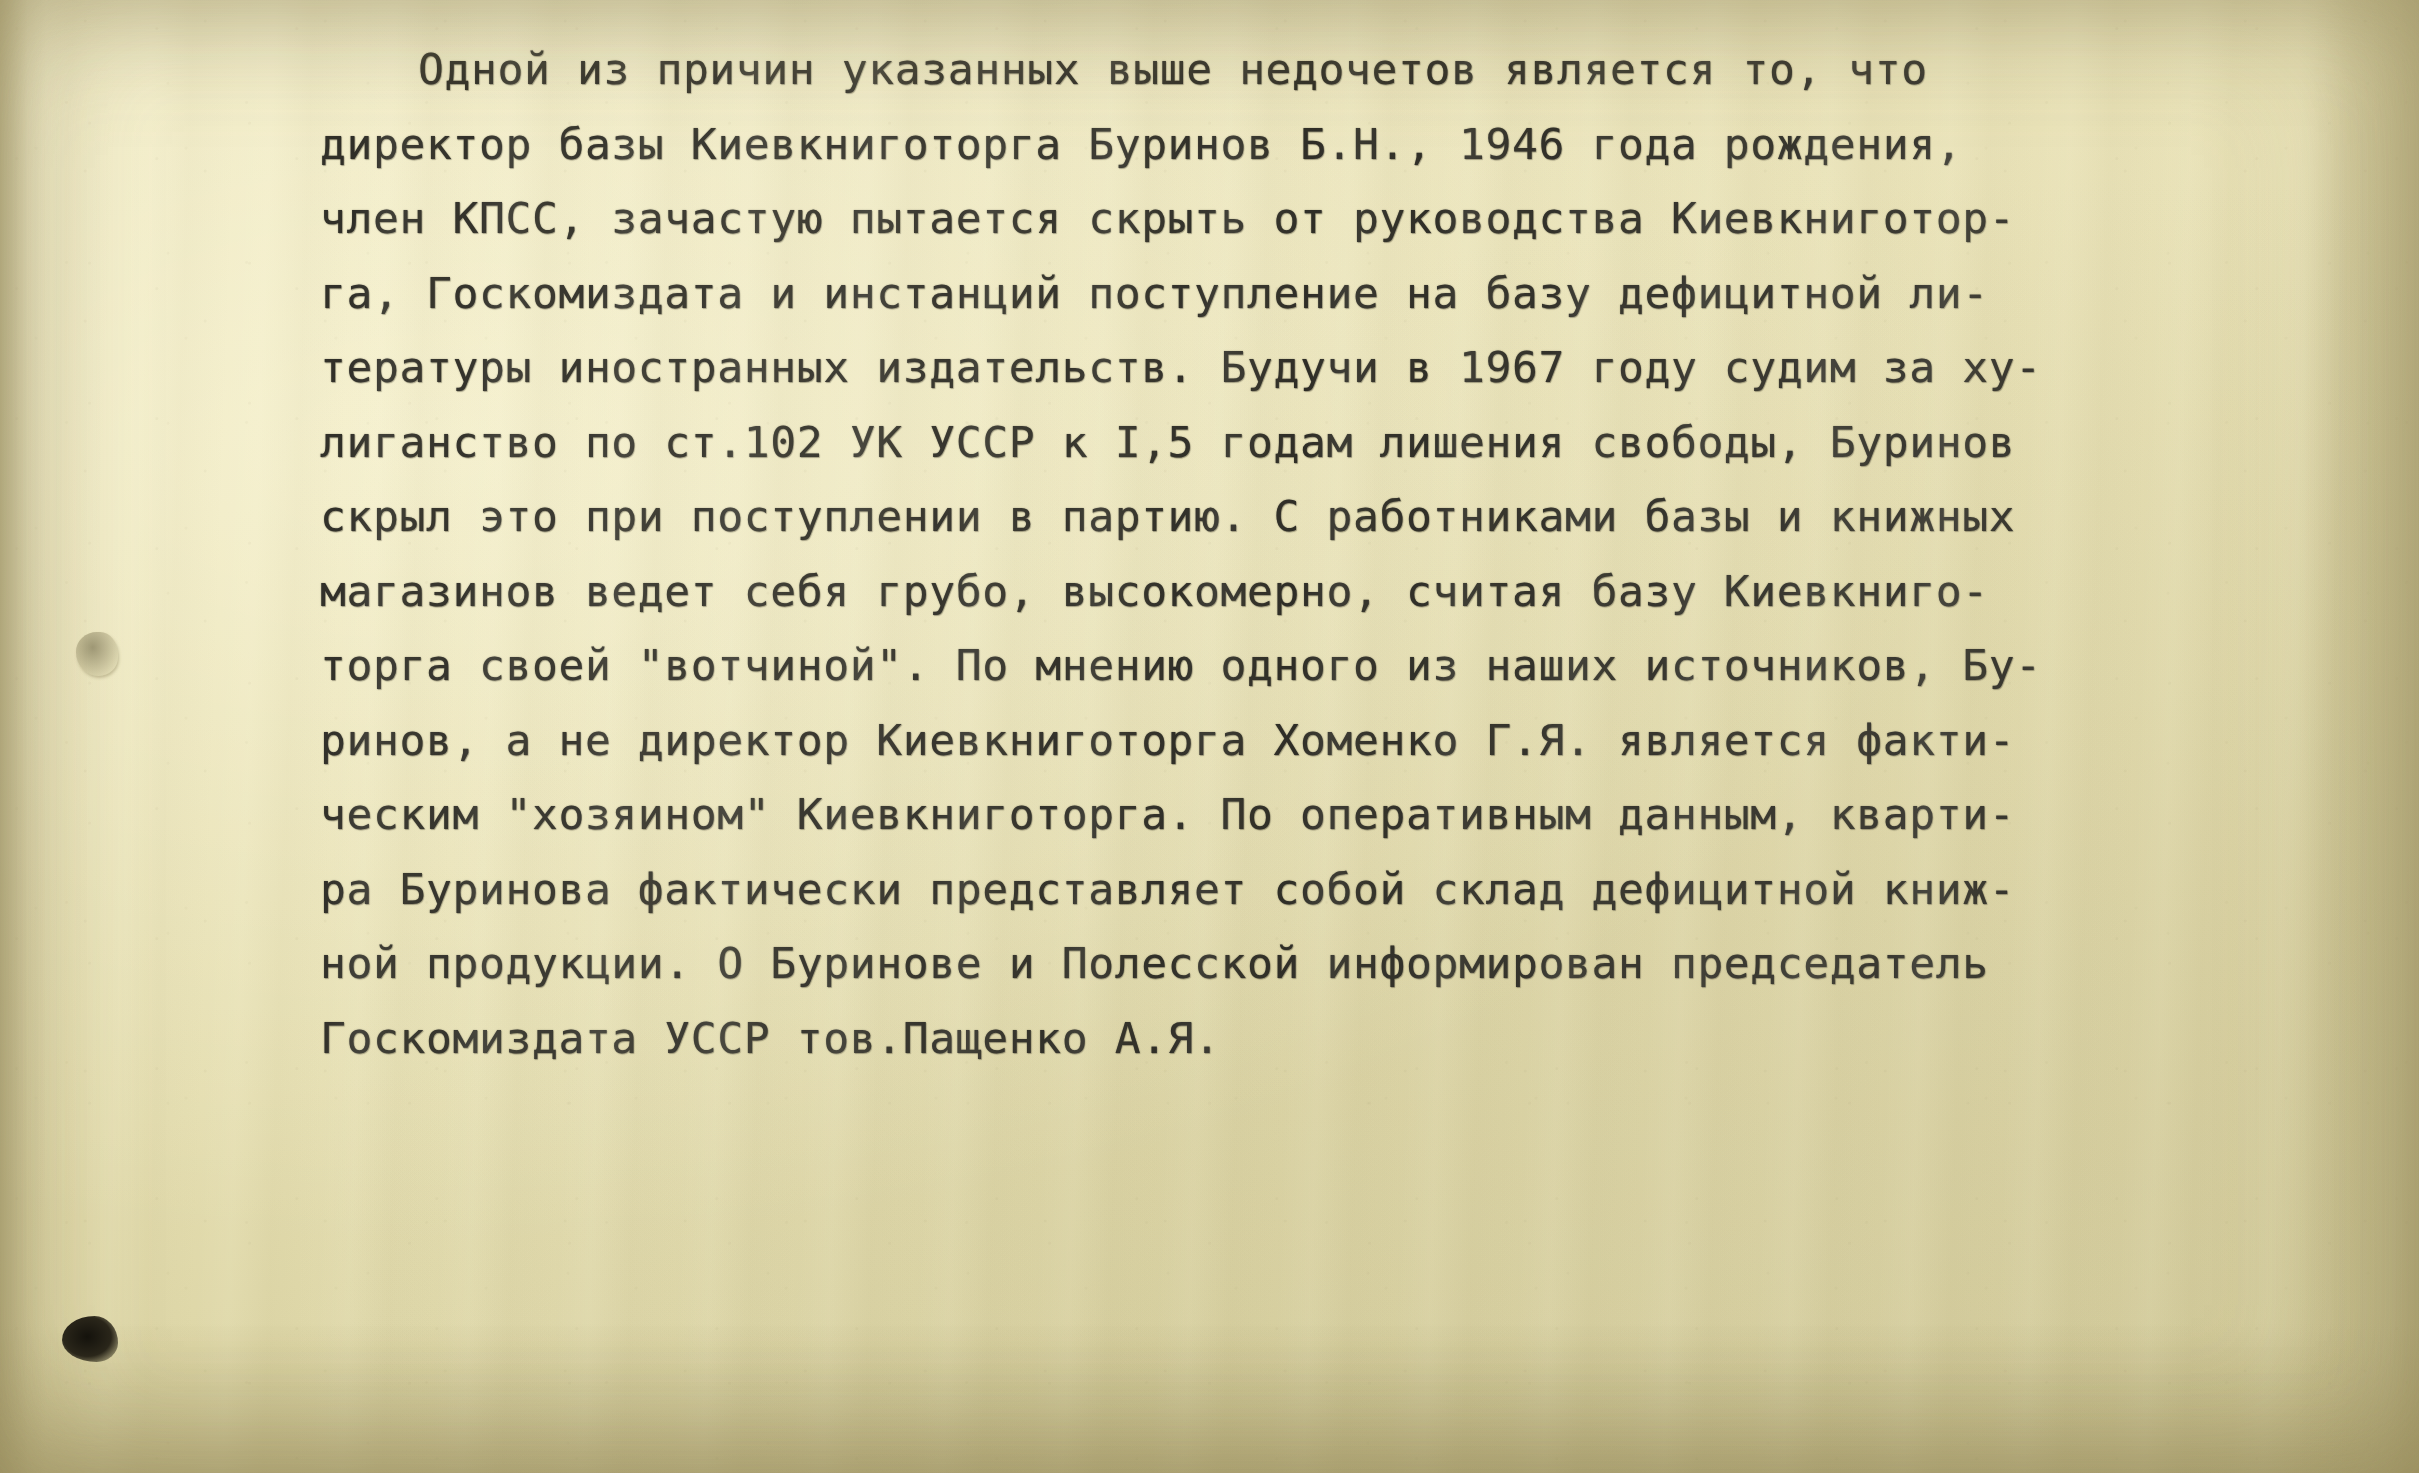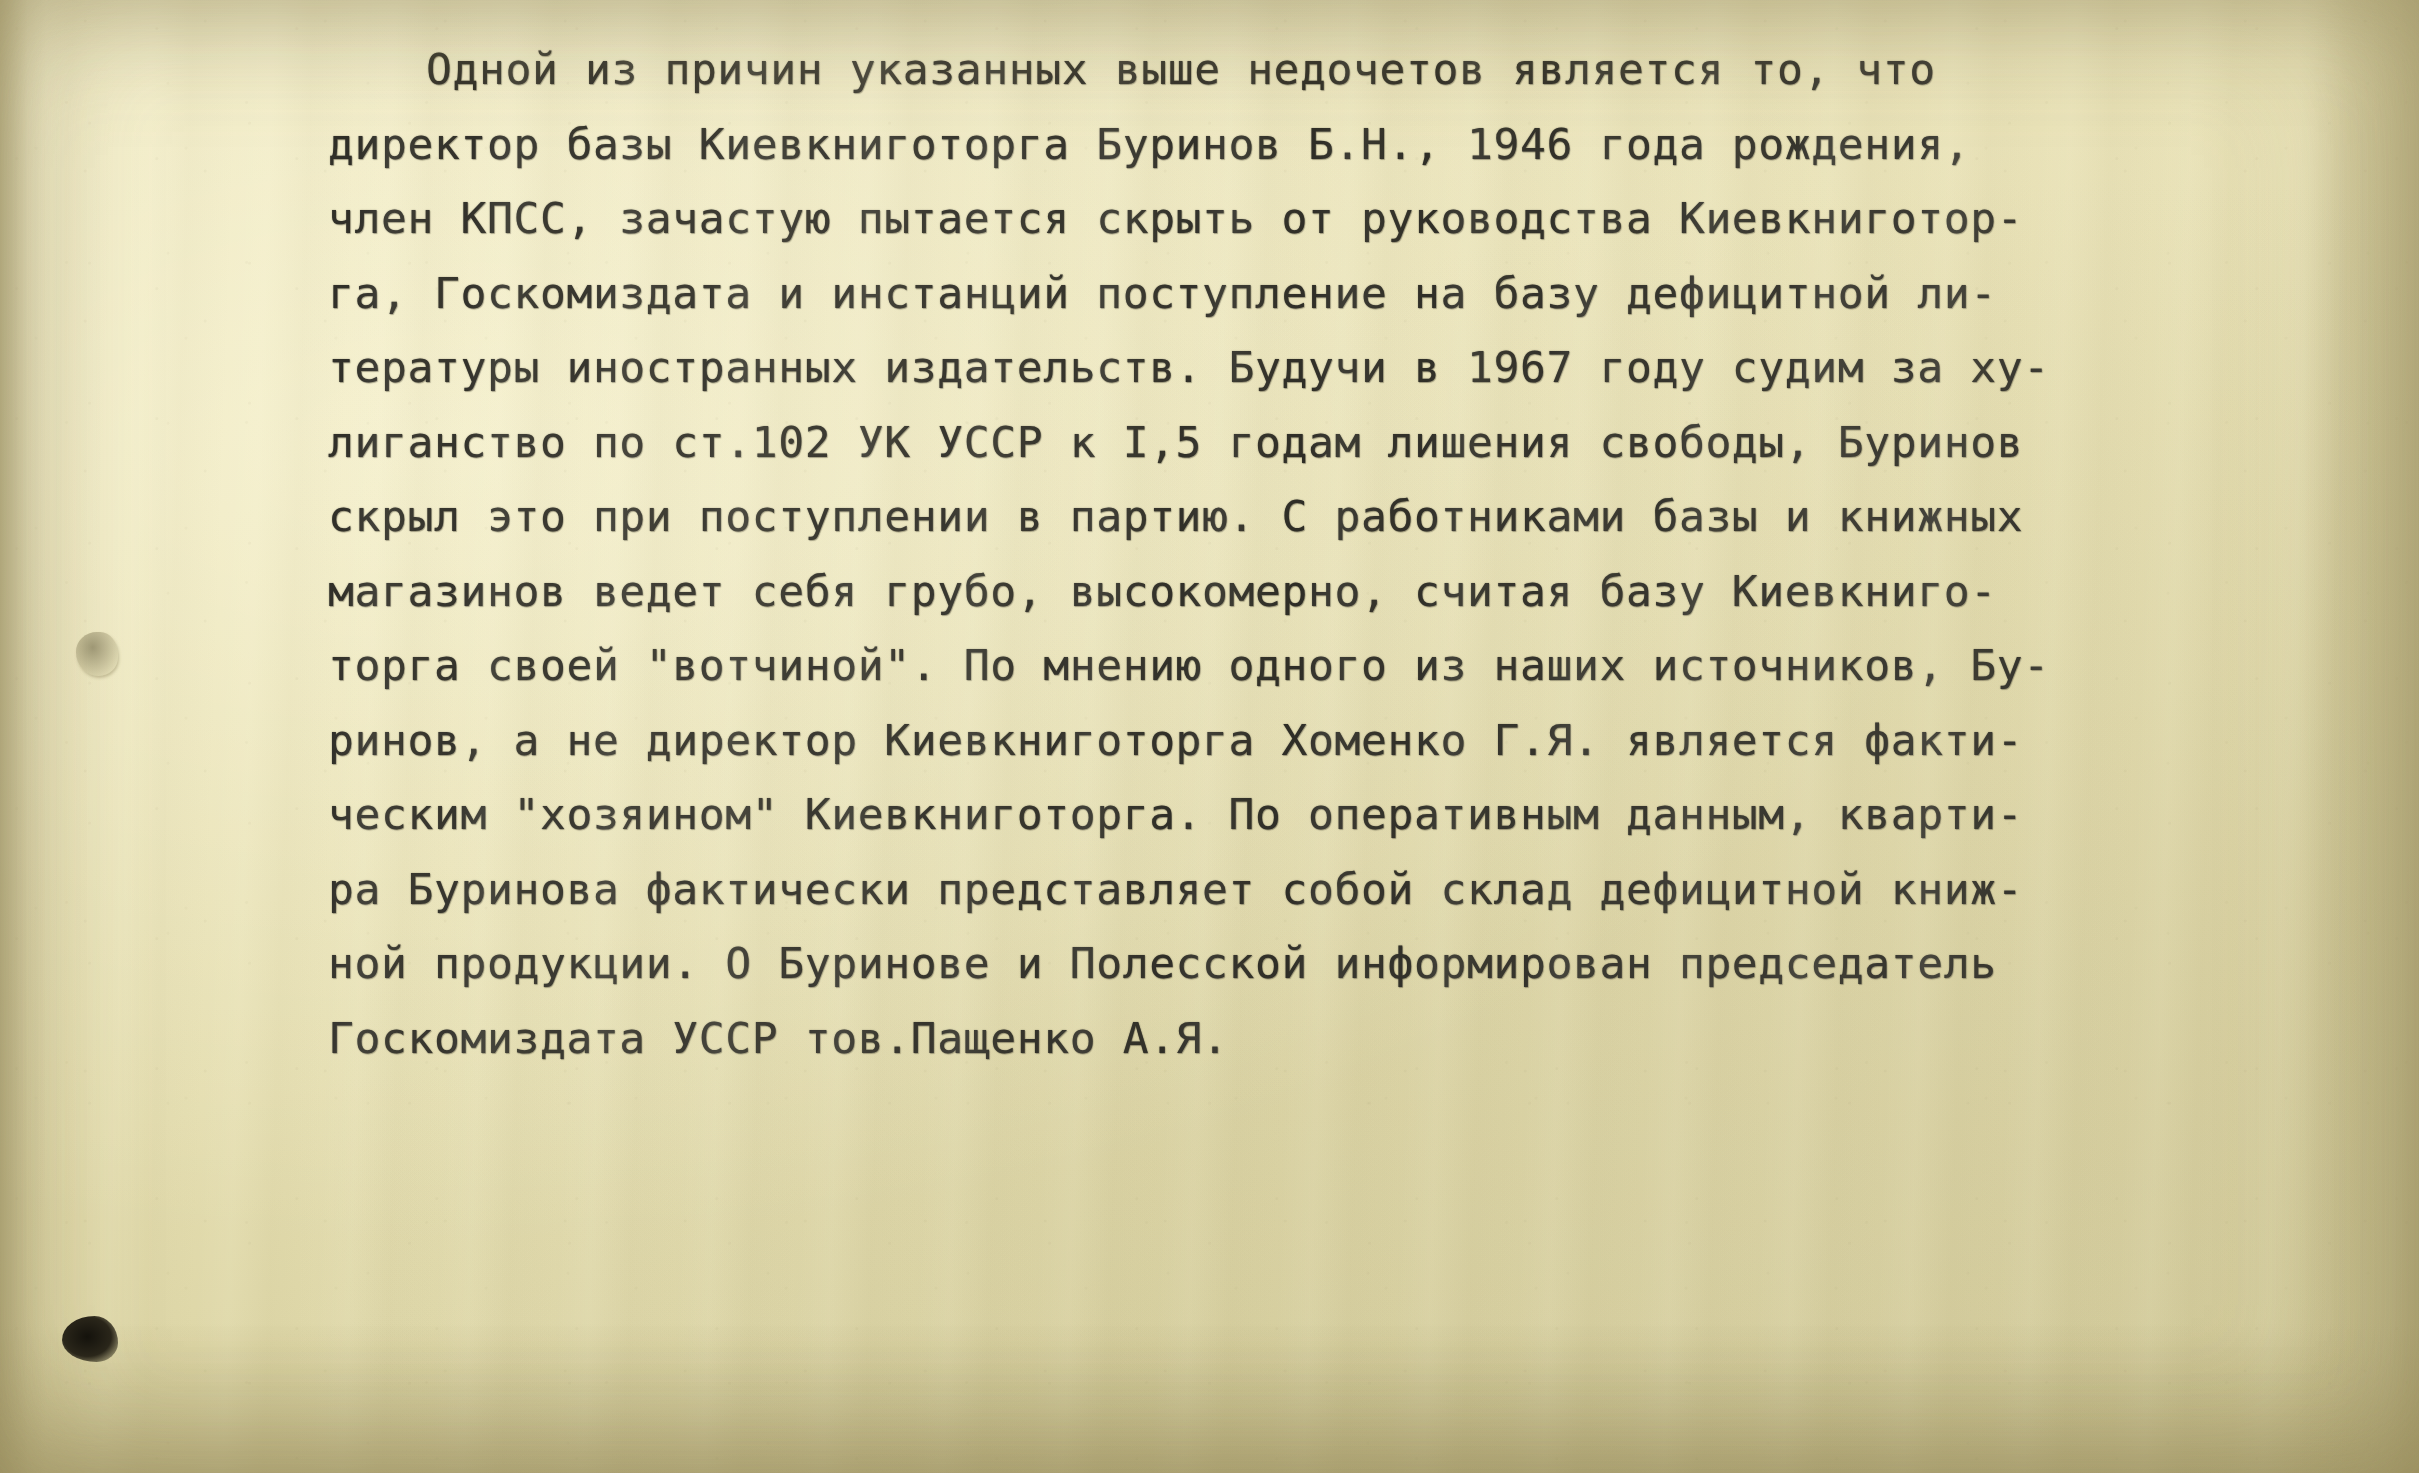--- a/index.html
+++ b/index.html
@@ -67,21 +67,21 @@
   #left-edge {
     position: absolute;
     top: 0; left: 0;
     width: 46px; height: 100%;
     pointer-events: none;
     background: linear-gradient(90deg, rgba(150,139,92,0.50) 0%, rgba(150,139,92,0.10) 60%, rgba(150,139,92,0) 100%);
   }
 
   #text-block {
     position: absolute;
-    left: 328px;
+    left: 320px;
     top: 32px;
     width: 1990px;
   }
 
   p.para {
     margin: 0;
     color: #2c2b25;
     font-size: 43px;
     line-height: 74.5px;
     letter-spacing: 0.6px;

